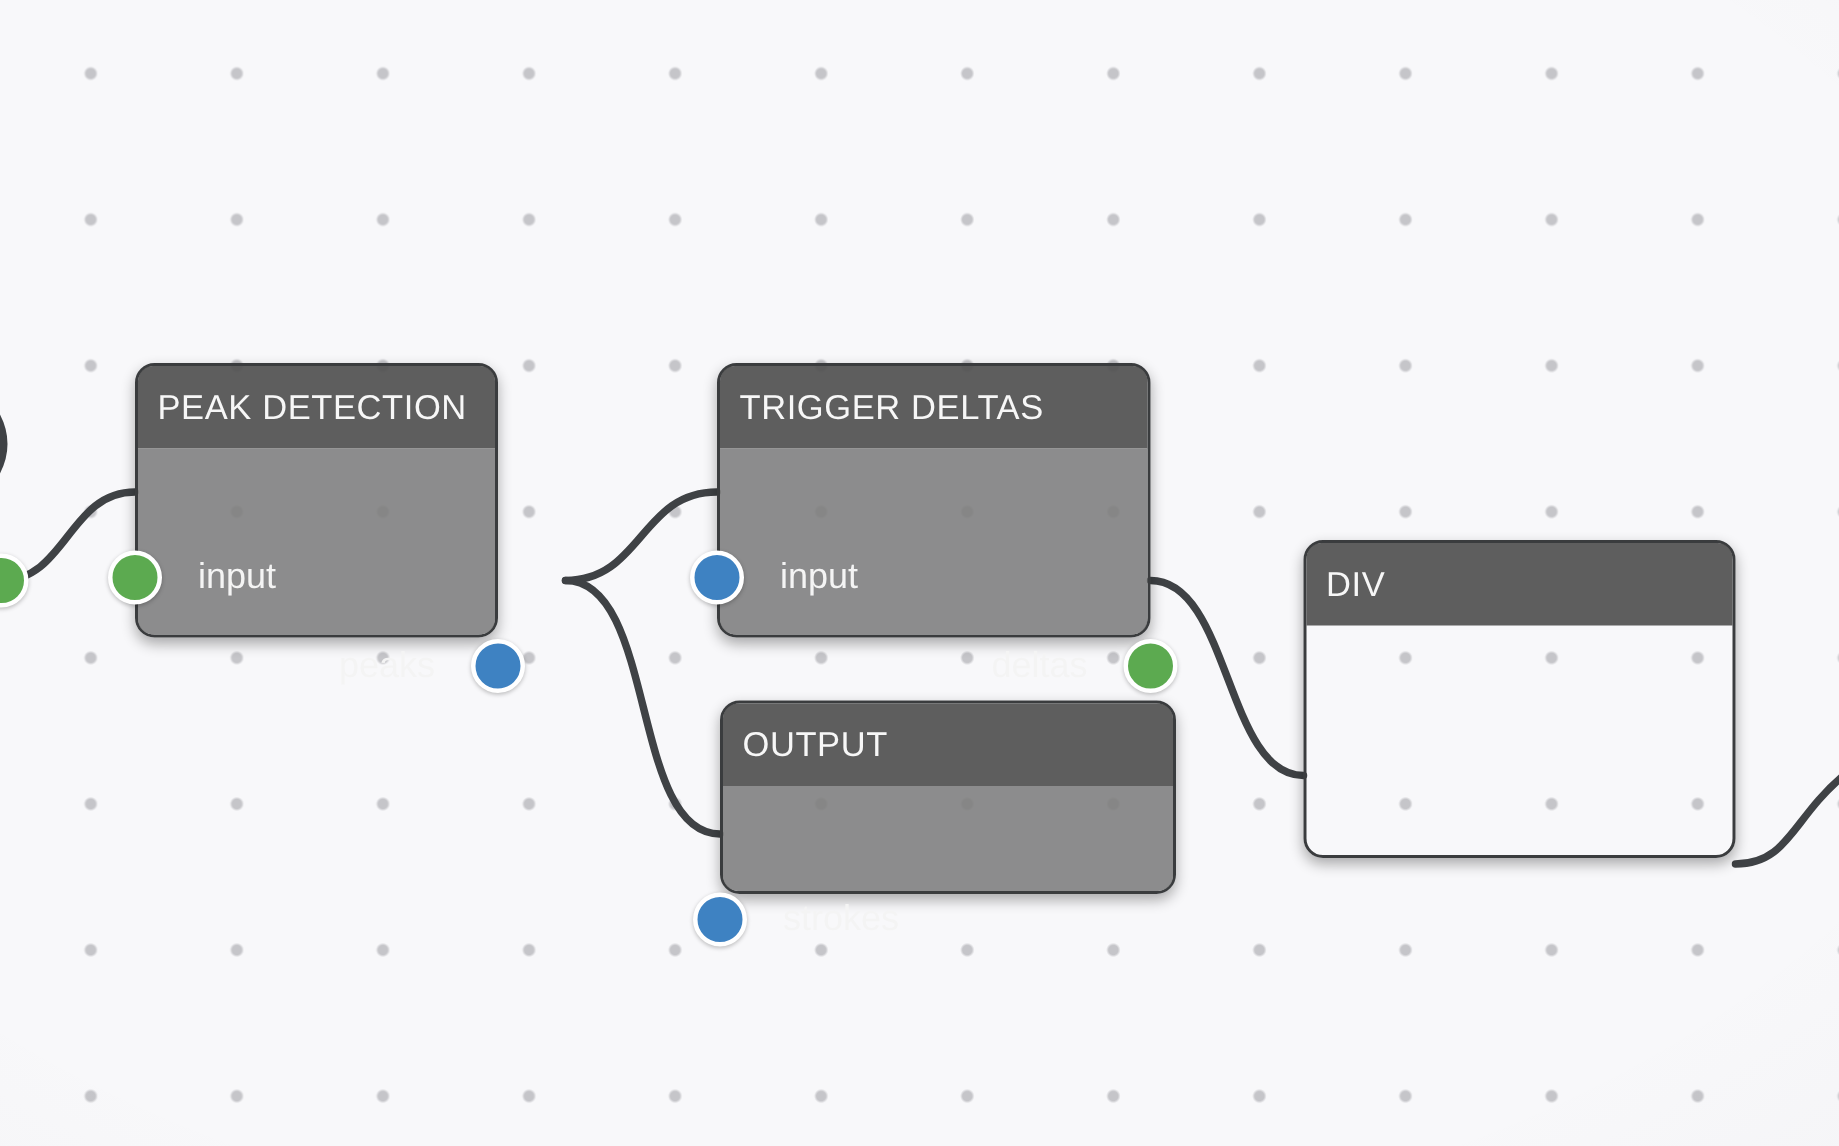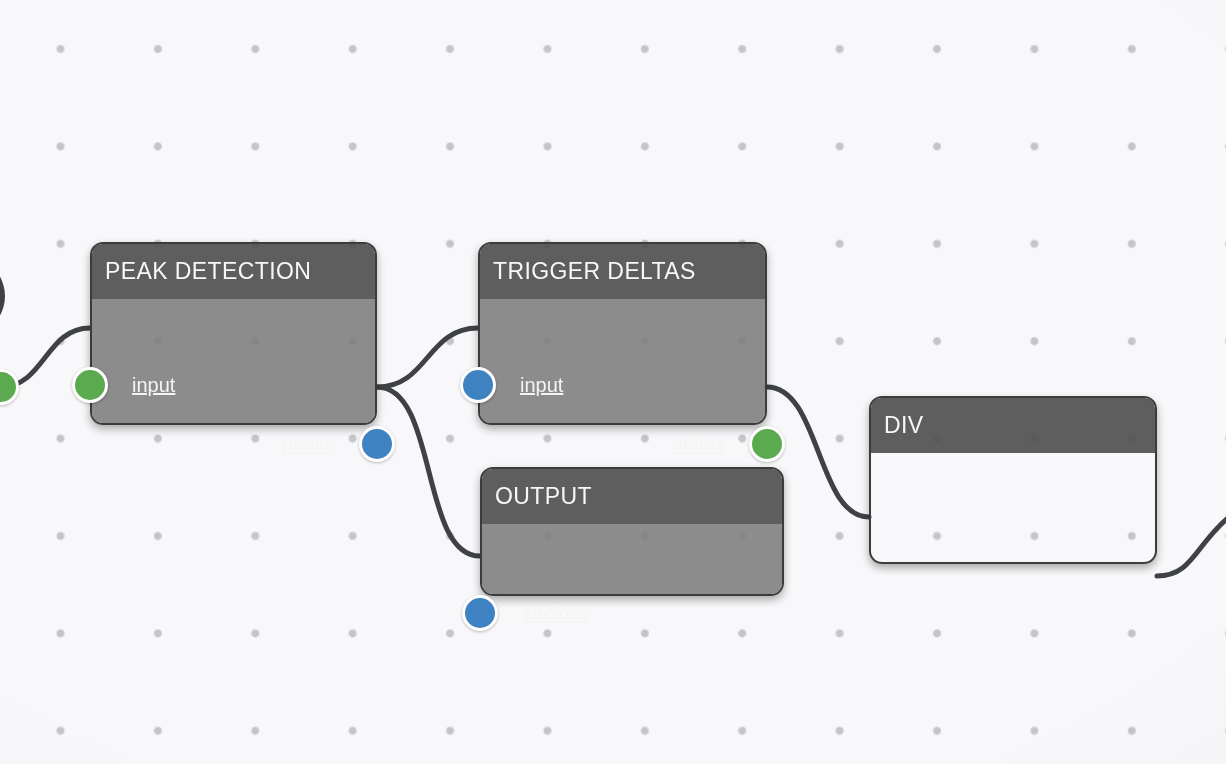--- a/index.html
+++ b/index.html
@@ -37,40 +37,40 @@
     line-height:55px;padding-left:13px;box-sizing:border-box;
     white-space:nowrap;overflow:hidden;
   }
   .node-body{
     position:absolute;left:0;right:0;top:55px;bottom:0;
     background:rgba(124,124,124,0.87);
     border-radius:0 0 10px 10px;
   }
   .row{position:absolute;left:0;right:0;height:36px;}
   .row-label{
-    color:#f4f4f4;font-size:20px;line-height:36px;display:block;text-decoration:underline;
+    color:#f4f4f4;font-size:24px;line-height:36px;display:block;
   }
   .row.in  .row-label{margin-left:40px;text-align:left;}
   .row.out .row-label{margin-right:40px;text-align:right;}
   
   .port{
     position:absolute;box-sizing:border-box;
     width:36px;height:36px;border-radius:50%;
     border:3px solid #ffffff;top:0;z-index:3;
     box-shadow:0 1px 3px rgba(0,0,0,0.25);
   }
   .row.in  .port{left:-20px;}
   .row.out .port{right:-20px;}
   .port.green{background:#5caa50;}
   .port.blue{background:#3e82c2;}
   
-  #node-peak   {left:90px; top:242px;width:287px;height:183px;}
+  #node-peak   {left:90px; top:242px;width:242px;height:183px;}
   #node-trigger{left:478px;top:242px;width:289px;height:183px;padding-left:48px;}
   #node-output {left:480px;top:467px;width:304px;height:129px;}
-  #node-div    {left:869px;top:396px;width:288px;height:168px;}
+  #node-div    {left:869px;top:360px;width:288px;height:212px;}
   
   #node-peak    .r1{top:68px;}  #node-peak    .r2{top:127px;}
   #node-trigger .r1{top:68px;}  #node-trigger .r2{top:127px;}
   #node-output  .r1{top:71px;}
   #node-div     .r1{top:66px;}  #node-div     .r2{top:125px;} #node-div .r3{top:184px;}
   
   .edge-port{
     position:absolute;z-index:3;box-sizing:border-box;
     width:36px;height:36px;border-radius:50%;
     border:3px solid #ffffff;background:#5caa50;

